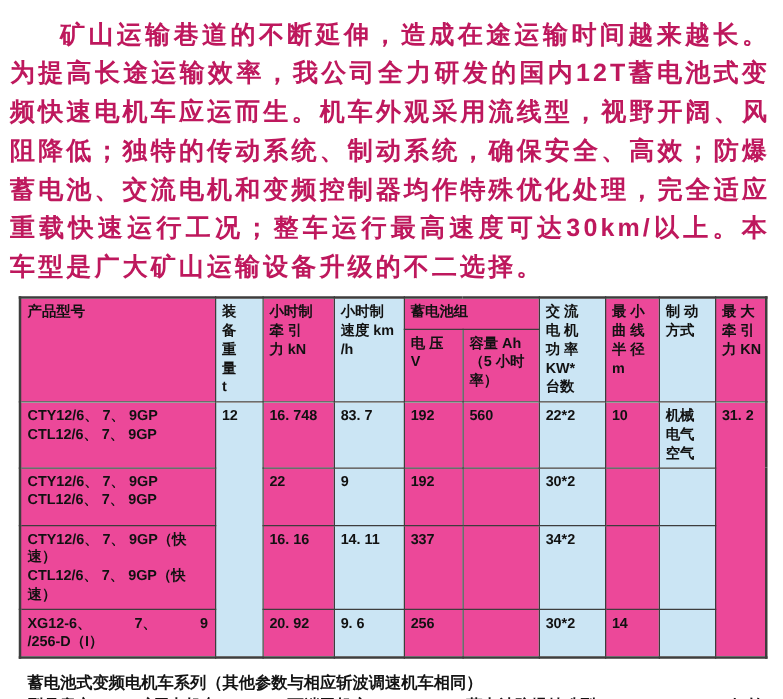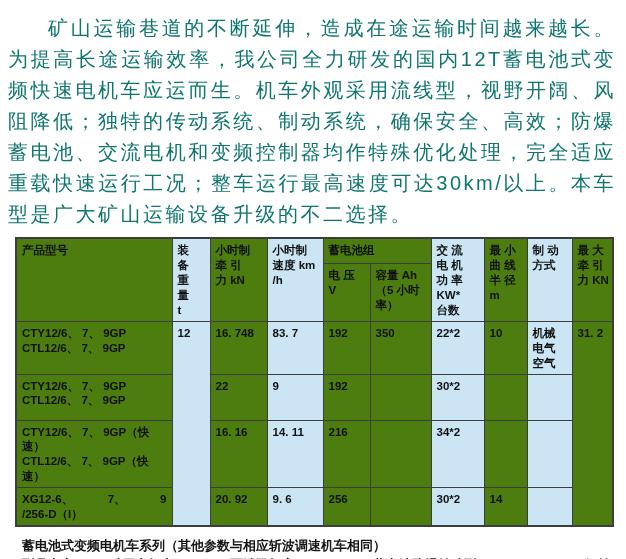--- a/index.html
+++ b/index.html
@@ -9,26 +9,26 @@
     min-height: 559px;
     font-family: "Liberation Sans", "DejaVu Sans", sans-serif;
     color: #111;
     overflow: hidden;
   }
 
   
   .intro {
     padding: 13px 10px 0 8px;
     font-size: 20px;
-    font-weight: normal;
+    font-weight: bold;
     line-height: 31px;
     letter-spacing: 2.5px;
     text-align: justify;
     text-indent: 2em;
-    color: #0f766e;
+    color: #be185d;
   }
 
   
   .spec-table-wrap { padding: 7px 14px 0 15px; }
   table.spec {
     border-collapse: collapse;
     width: 597px;
     table-layout: fixed;
     border: 2px solid #3d3d3d;
   }
@@ -37,21 +37,21 @@
     font-size: 11.5px;
     font-weight: bold;
     line-height: 1.3;
     padding: 4px 3px 3px 5px;
     vertical-align: top;
     text-align: left;
     white-space: pre-line;
     color: #111;
     overflow: hidden;
   }
-  .c-light { background: #4d7c0f; }
+  .c-light { background: #ec4899; }
   .c-dark  { background: #cbe5f4; }
 
   th.th-model { text-align: center; vertical-align: middle; }
   th.th-weight { text-align: center; padding-left: 2px; padding-right: 2px; }
   th.th-group { text-align: center; vertical-align: middle; padding: 2px; }
   td.td-weight { text-align: center; vertical-align: middle; margin-left: 11px; }
   td.td-maxtr { text-align: center; vertical-align: middle; }
 
   tr.hrow-groups { height: 22px; }
   tr.hrow-sub    { height: 52px; }
@@ -132,21 +132,21 @@
       </tr>
     </thead>
     <tbody>
       <tr class="brow-1">
         <td class="c-light">CTY12/6、 7、 9GP
 CTL12/6、 7、 9GP</td>
         <td rowspan="4" class="c-dark td-weight">12</td>
         <td class="c-light">16. 748</td>
         <td class="c-dark">83. 7</td>
         <td class="c-light">192</td>
-        <td class="c-light">350</td>
+        <td class="c-light">560</td>
         <td class="c-dark">22*2</td>
         <td class="c-light">10</td>
         <td class="c-dark">机械
 电气
 空气</td>
         <td rowspan="4" class="c-light td-maxtr">31. 2</td>
       </tr>
       <tr class="brow-2">
         <td class="c-light">CTY12/6、 7、 9GP
 CTL12/6、 7、 9GP</td>
@@ -156,21 +156,21 @@
         <td class="c-light"></td>
         <td class="c-dark">30*2</td>
         <td class="c-light"></td>
         <td class="c-dark"></td>
       </tr>
       <tr class="brow-3">
         <td class="c-light">CTY12/6、 7、 9GP（快速）
 CTL12/6、 7、 9GP（快速）</td>
         <td class="c-light">16. 16</td>
         <td class="c-dark">14. 11</td>
-        <td class="c-light">216</td>
+        <td class="c-light">337</td>
         <td class="c-light"></td>
         <td class="c-dark">34*2</td>
         <td class="c-light"></td>
         <td class="c-dark"></td>
       </tr>
       <tr class="brow-4">
         <td class="c-light">XG12-6、　　　7、　　　9
 /256-D（I）</td>
         <td class="c-light">20. 92</td>
         <td class="c-dark">9. 6</td>

